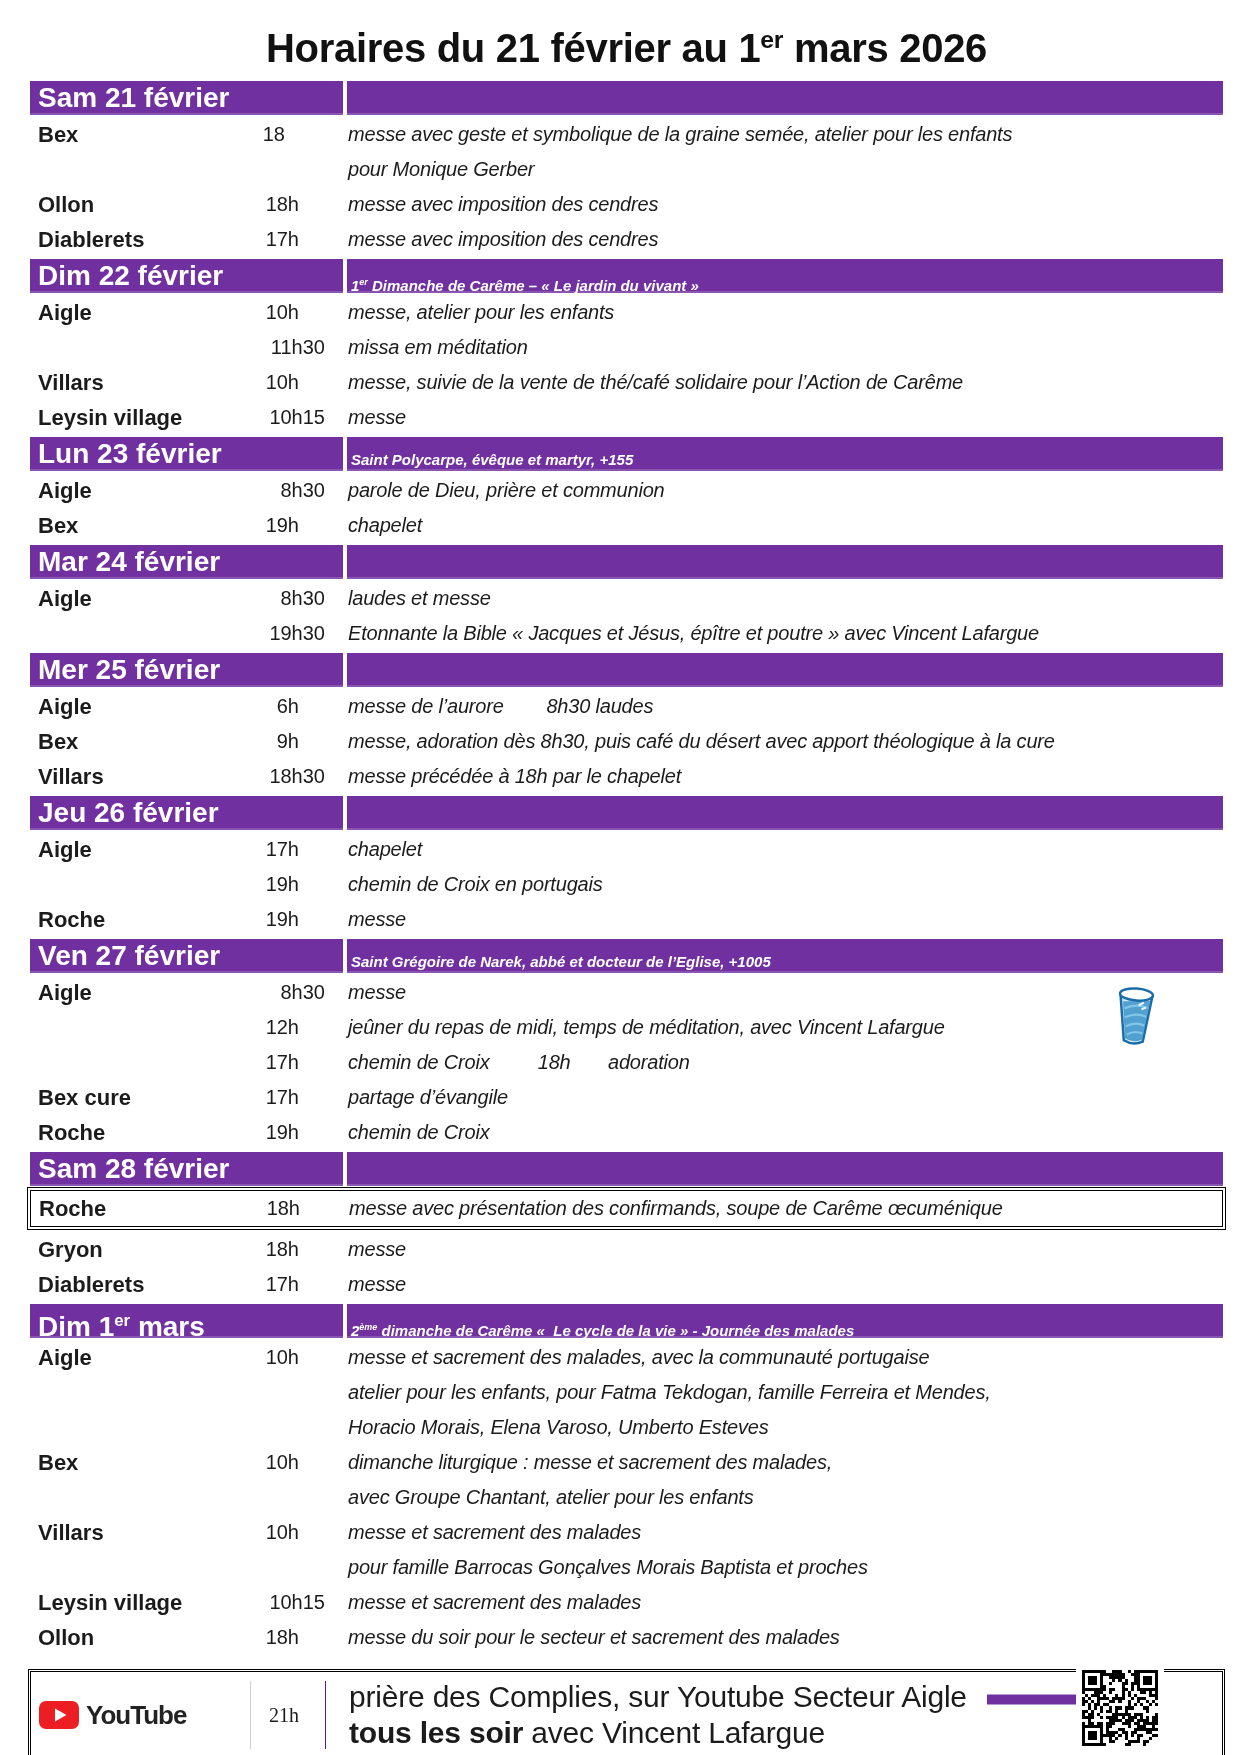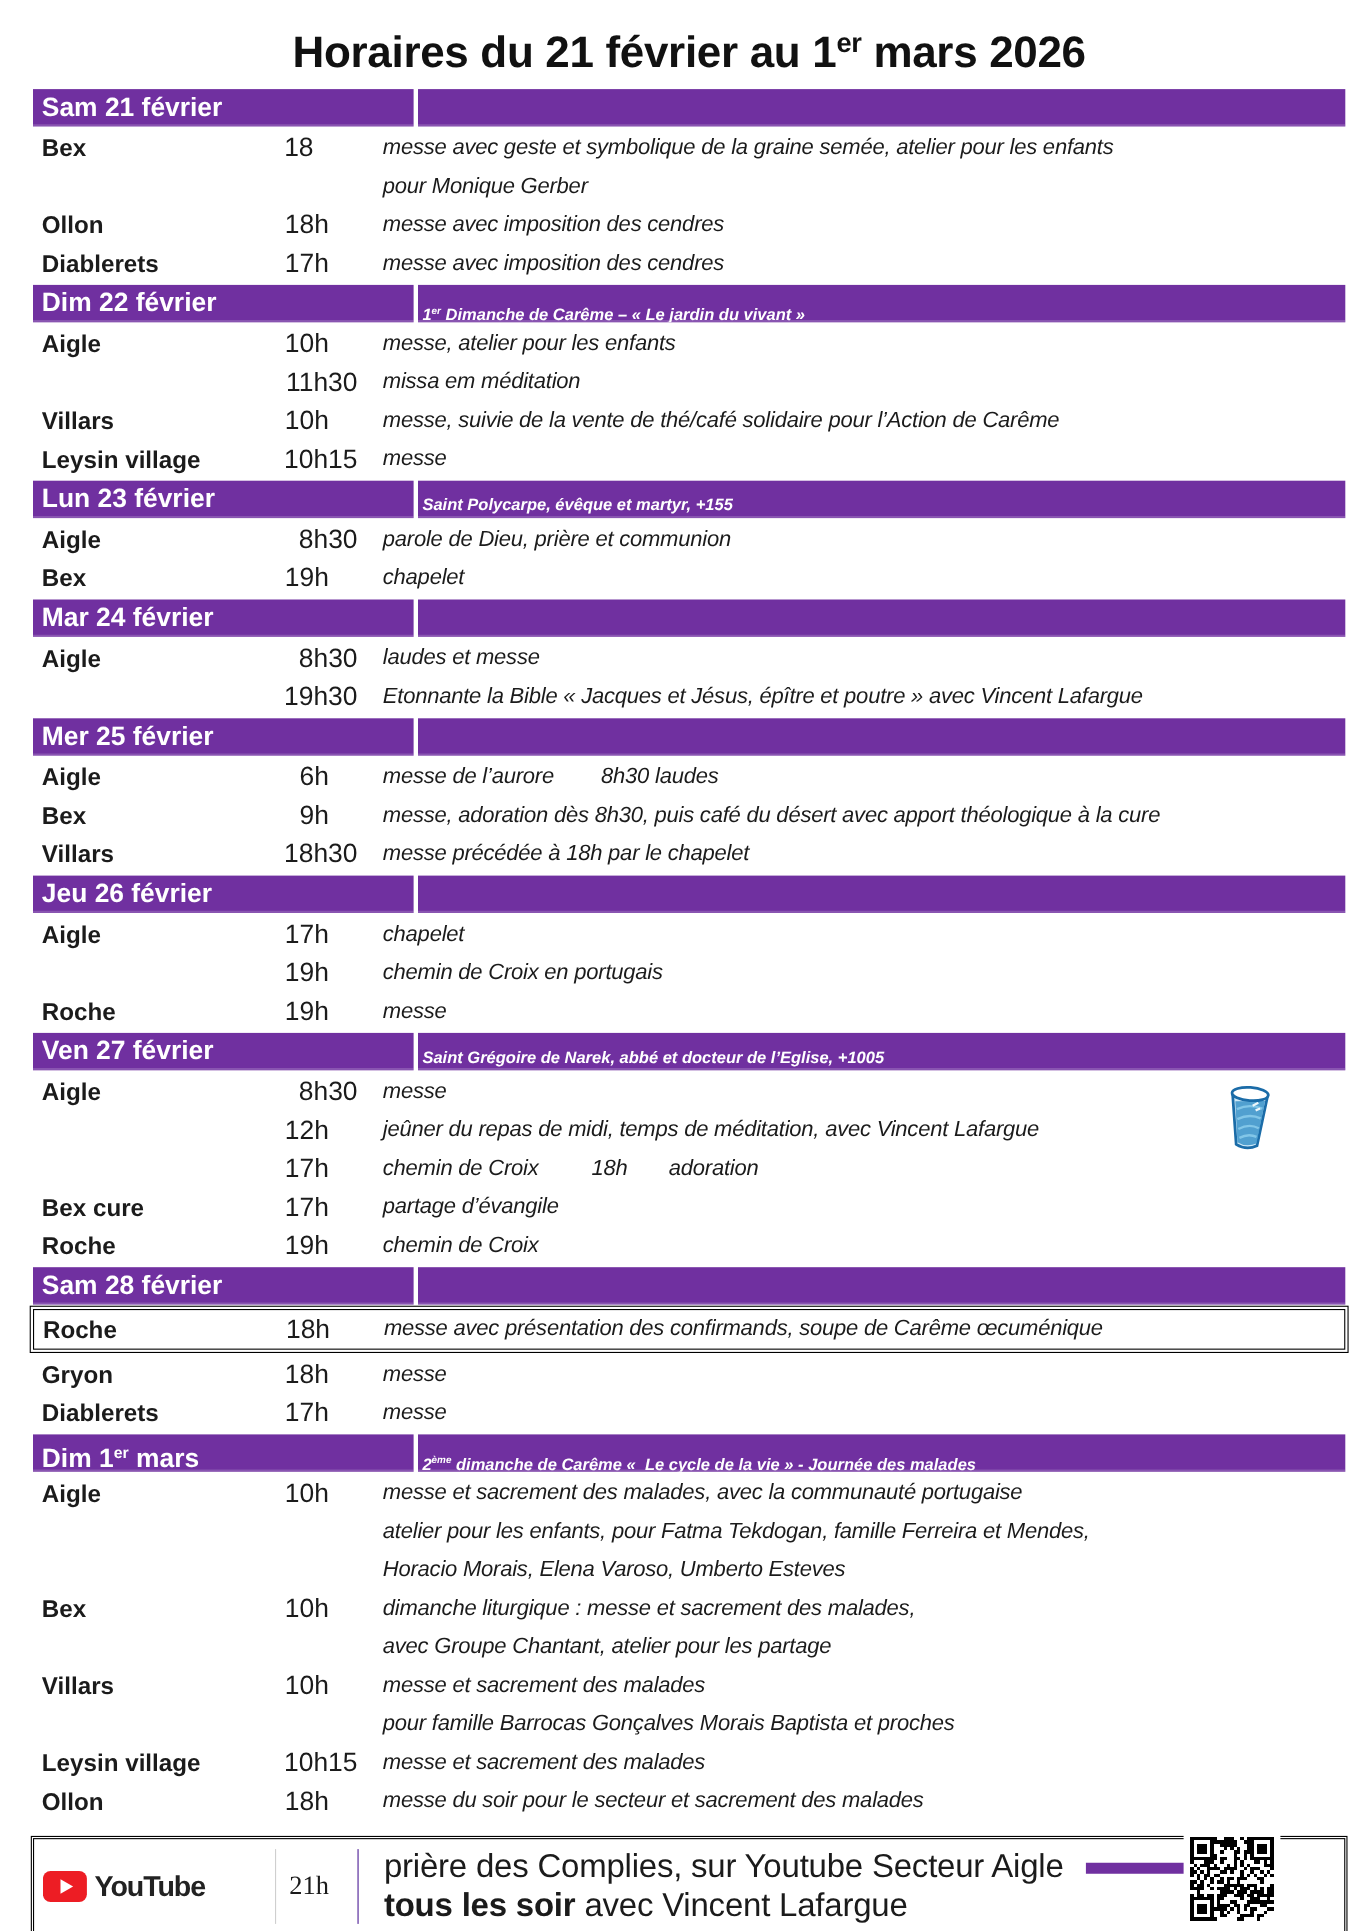--- a/index.html
+++ b/index.html
@@ -10,42 +10,42 @@
   }
   #page{position:absolute;left:30px;top:0;width:1193px;}
   .title{
     padding-top:22px;text-align:center;font-size:40px;font-weight:bold;
     line-height:36px;margin-bottom:15px;letter-spacing:-0.3px;color:#111;
   }
   .title sup{font-size:0.62em;}
   
   .bar{display:flex;height:34px;margin:2px 0 2px 0;}
   .bar-day{
-    width:346px;background:var(--purple);color:#fff;font-size:24px;font-weight:bold;
+    width:313px;background:var(--purple);color:#fff;font-size:28px;font-weight:bold;
     line-height:34px;padding-left:8px;box-sizing:border-box;
     box-shadow:inset 0 -2px 0 rgba(255,255,255,.18);
     white-space:nowrap;
   }
   .bar-sub{
     flex:1;margin-left:4px;background:var(--purple);color:#fff;
     font-size:15px;font-weight:bold;font-style:italic;line-height:46px;
     padding-left:4px;box-sizing:border-box;
     box-shadow:inset 0 -2px 0 rgba(255,255,255,.18);
     white-space:pre;overflow:hidden;
   }
   .bar-day sup,.bar-sub sup{font-size:0.6em;}
   .section{position:relative;}
   
   .row{display:flex;align-items:flex-start;justify-content:space-between;}
   .loc{
     width:220px;box-sizing:border-box;padding-left:8px;font-weight:bold;
     font-size:22px;line-height:35px;white-space:nowrap;
   }
   .time{
-    width:75px;box-sizing:border-box;text-align:right;font-size:24px;line-height:35px;
+    width:75px;box-sizing:border-box;text-align:right;font-size:20px;line-height:35px;
     white-space:nowrap;
   }
   .tm{padding-right:0;}
   .th{padding-right:26px;}
   .tp{padding-right:40px;}
   .desc{flex:1;padding-left:23px;min-width:0;}
   .line{font-size:20px;line-height:35px;letter-spacing:-0.2px;white-space:pre;font-style:italic;}
   
   .box{
     border:1px solid #000;outline:1px solid #000;outline-offset:2px;
@@ -323,21 +323,21 @@
             <div class="line">messe et sacrement des malades, avec la communauté portugaise</div>
             <div class="line">atelier pour les enfants, pour Fatma Tekdogan, famille Ferreira et Mendes,</div>
             <div class="line">Horacio Morais, Elena Varoso, Umberto Esteves</div>
           </div>
         </div>
         <div class="row">
           <div class="loc">Bex</div>
           <div class="time th">10h</div>
           <div class="desc">
             <div class="line">dimanche liturgique : messe et sacrement des malades,</div>
-            <div class="line">avec Groupe Chantant, atelier pour les partage</div>
+            <div class="line">avec Groupe Chantant, atelier pour les enfants</div>
           </div>
         </div>
         <div class="row">
           <div class="loc">Villars</div>
           <div class="time th">10h</div>
           <div class="desc">
             <div class="line">messe et sacrement des malades</div>
             <div class="line">pour famille Barrocas Gonçalves Morais Baptista et proches</div>
           </div>
         </div>

